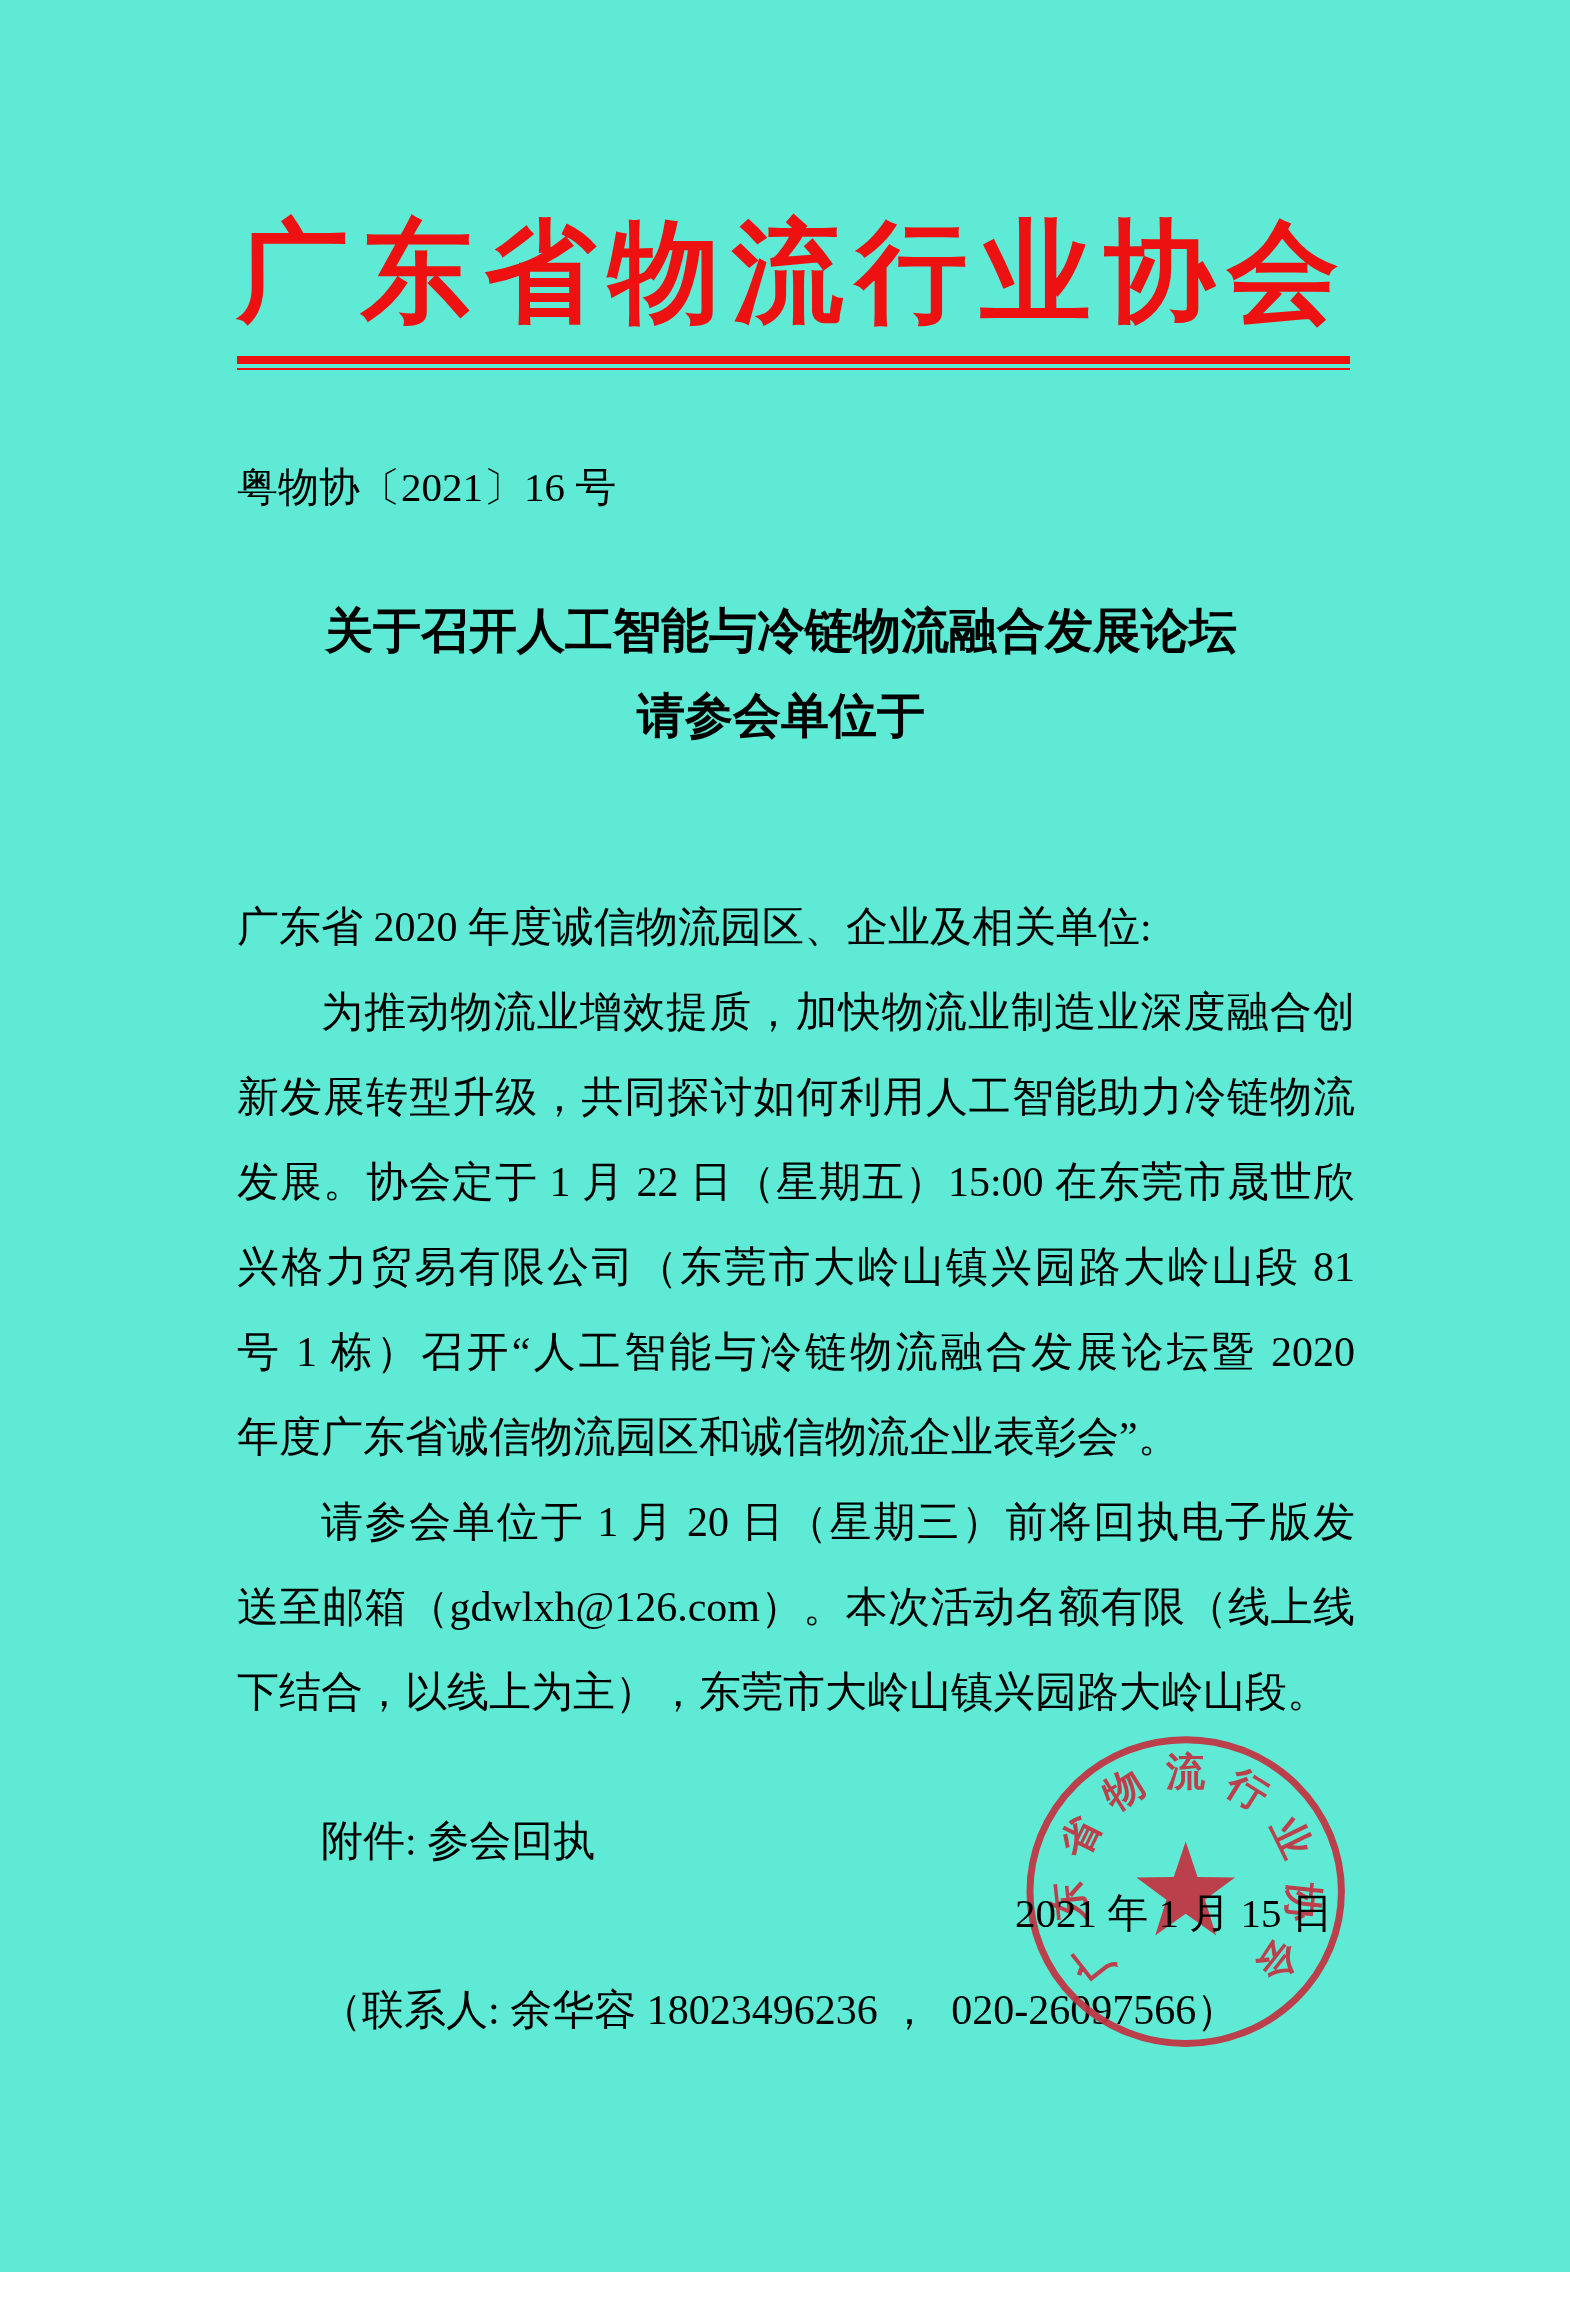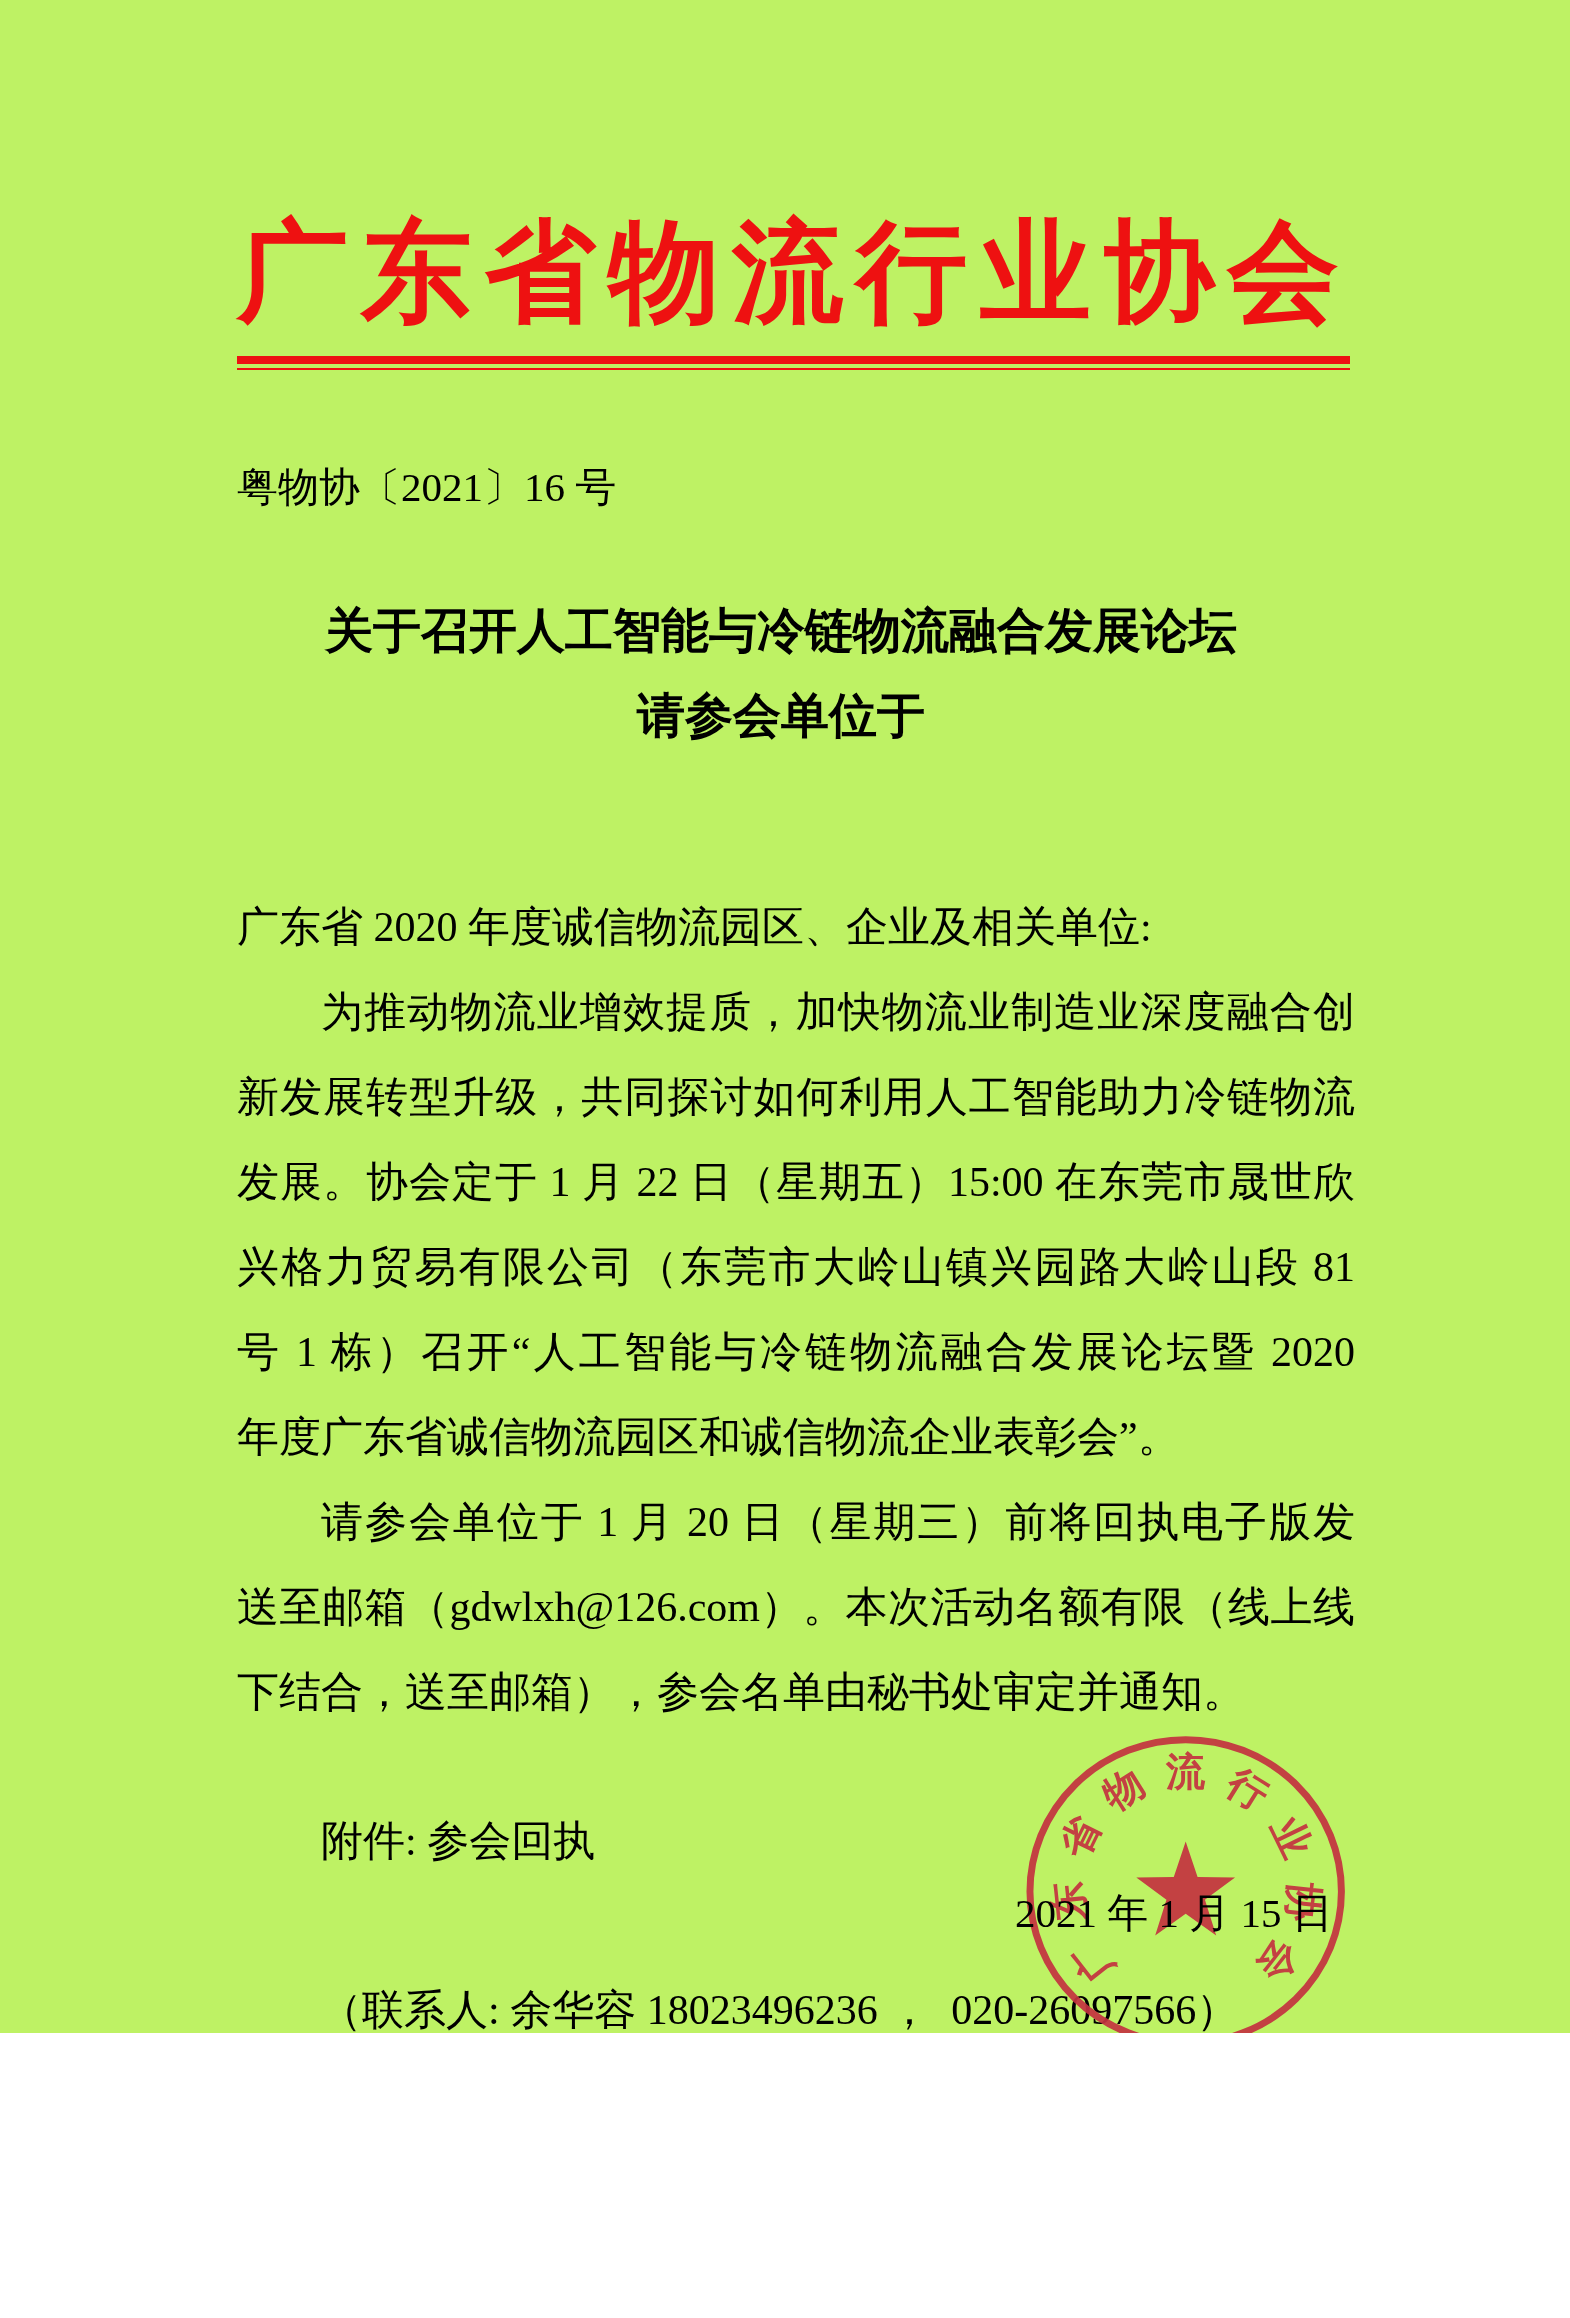--- a/index.html
+++ b/index.html
@@ -1,20 +1,20 @@
 <!DOCTYPE html>
 <html style="font-size:10px"><head>
 <meta charset="utf-8">
 <style>
   html, body { margin: 0; padding: 0; background: #ffffff; }
   .page {
     position: relative;
     width: 1571px;
-    height: 2033px;
-    background: #bef264;
+    height: 2272px;
+    background: #5eead4;
     overflow: hidden;
     font-family: "Liberation Serif", "DejaVu Serif", serif;
     color: #000000;
   }
 
   
   .org-title {
     position: absolute;
     left: 237px;
     top: 209px;
@@ -141,21 +141,21 @@
   <div class="body-text">
     <div class="bline">广东省 2020 年度诚信物流园区、企业及相关单位:</div>
     <div class="bline indent fill">为推动物流业增效提质，加快物流业制造业深度融合创</div>
     <div class="bline fill">新发展转型升级，共同探讨如何利用人工智能助力冷链物流</div>
     <div class="bline fill">发展。协会定于 1 月 22 日（星期五）15:00 在东莞市晟世欣</div>
     <div class="bline fill">兴格力贸易有限公司（东莞市大岭山镇兴园路大岭山段 81</div>
     <div class="bline fill">号 1 栋）召开“人工智能与冷链物流融合发展论坛暨 2020</div>
     <div class="bline">年度广东省诚信物流园区和诚信物流企业表彰会”。</div>
     <div class="bline indent fill">请参会单位于 1 月 20 日（星期三）前将回执电子版发</div>
     <div class="bline fill">送至邮箱（gdwlxh@126.com）。本次活动名额有限（线上线</div>
-    <div class="bline">下结合，送至邮箱），参会名单由秘书处审定并通知。</div>
+    <div class="bline">下结合，以线上为主），东莞市大岭山镇兴园路大岭山段。</div>
   </div>
 
   <div class="attachment">附件: 参会回执</div>
 
   <svg class="seal" viewBox="0 0 515 500" xmlns="http://www.w3.org/2000/svg">
     <ellipse cx="257" cy="247" rx="246" ry="240" fill="none" stroke="#c43240" stroke-width="11"></ellipse>
     <polygon points="260,176 278.8,232.1 338,232.7 290.4,267.9 308.2,324.3 260,290 211.8,324.3 229.6,267.9 182,232.7 241.2,232.1" transform="translate(-3,-8)" fill="#c43240"></polygon>
     <g id="seal-ring-text">
         <text transform="translate(110.4,357.5) rotate(-128.0)" text-anchor="middle" dominant-baseline="central">广</text>
         <text transform="translate(72.0,262.4) rotate(-96.0)" text-anchor="middle" dominant-baseline="central">东</text>

